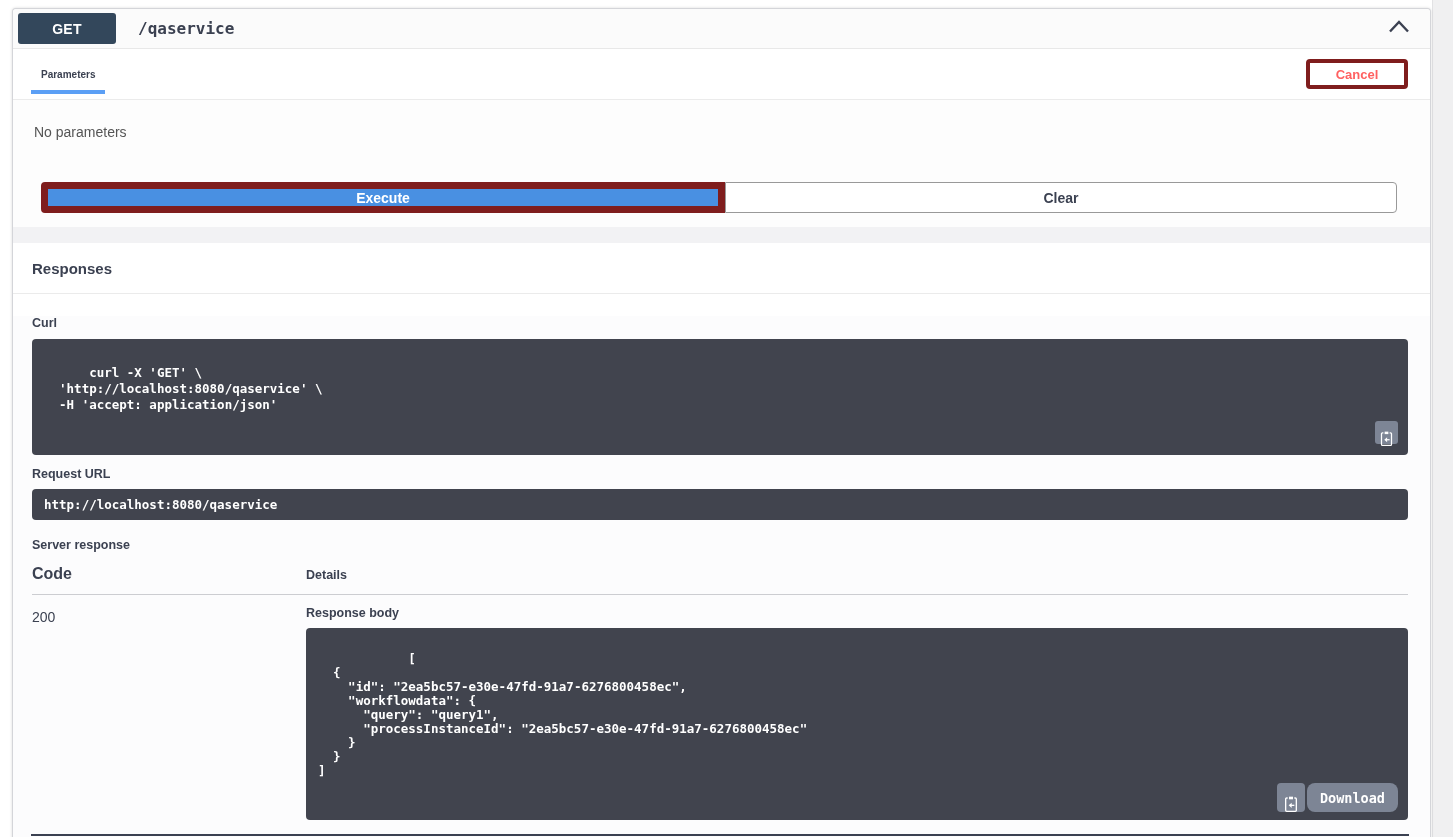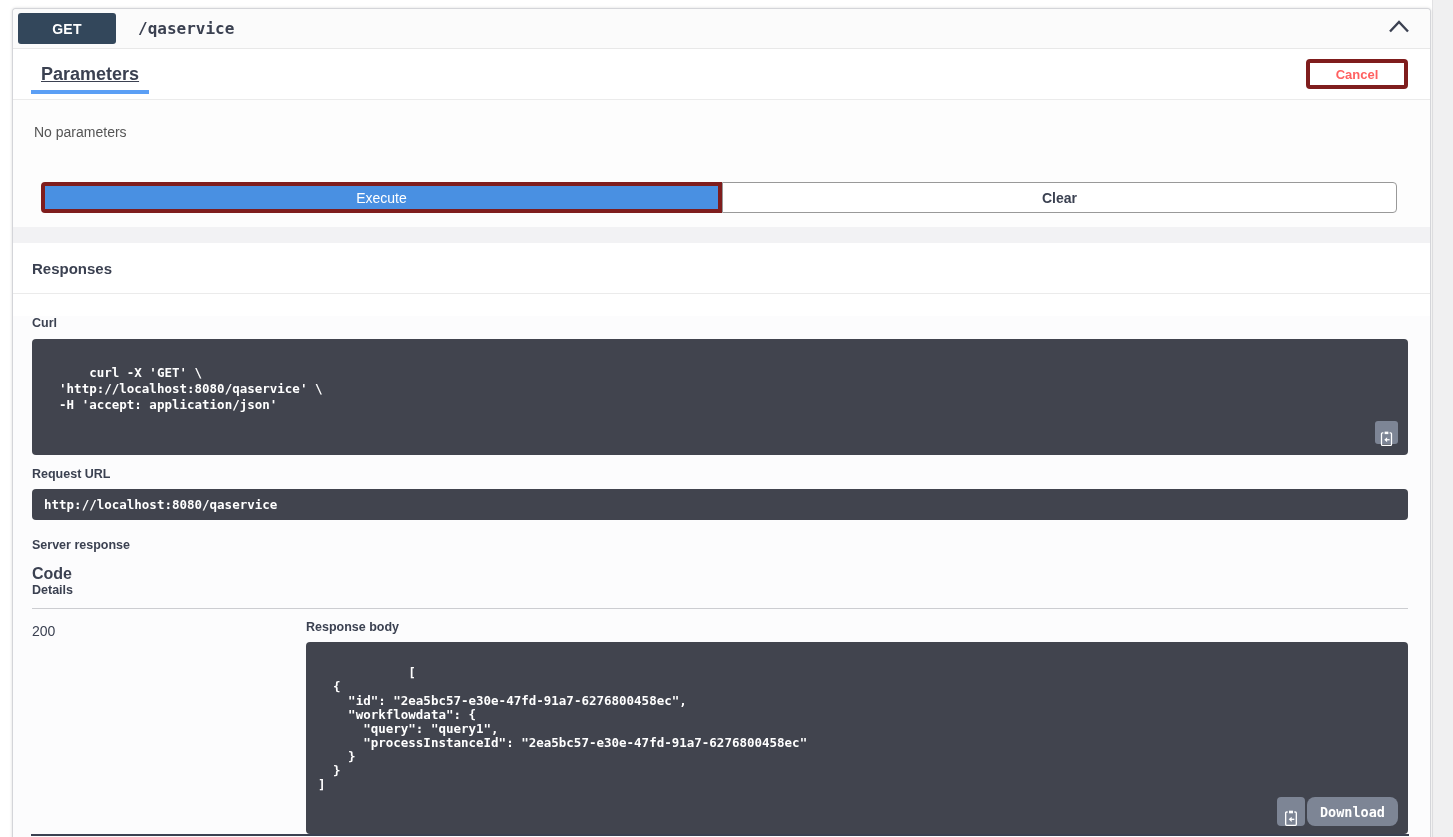--- a/index.html
+++ b/index.html
@@ -31,37 +31,37 @@
     font-weight:600;color:#3b4151;text-align:center;
   }
   .chevron{margin-left:auto;display:flex;align-items:center;cursor:pointer;padding:4px;}
   
   .tab-row{
     height:50px;display:flex;align-items:center;padding:0 18px;
     background:#fff;border-bottom:1px solid #ebebeb;
   }
   .tab{
     position:relative;height:100%;display:flex;align-items:center;
-    padding:0 10px;font-weight:bold;font-size:18px;color:#3b4151;cursor:pointer;text-decoration:underline;
+    padding:0 10px;font-weight:bold;font-size:10px;color:#3b4151;cursor:pointer;
   }
   .tab::after{
     content:"";position:absolute;left:0;right:0;bottom:5px;height:4px;background:#5b9ff5;
   }
   .cancel-btn{
     margin-left:auto;margin-right:4px;width:102px;height:30px;box-sizing:border-box;
     background:#fff;border:4px solid #7f1d1d;border-radius:4px;color:#ff6060;
     font-weight:bold;font-size:13px;font-family:inherit;cursor:pointer;
   }
   
   .params-section{background:#fdfdfd;padding:16px 0 14px;}
   .no-params{margin:8px 0 0 21px;font-size:14px;color:#555;}
   .execute-row{display:flex;margin:42px 33px 0 28px;height:31px;}
   .execute-btn{
-    flex:1;background:#4990e2;border:4px solid #7f1d1d;border-radius:4px 0 0 4px;
-    color:#fff;font-weight:normal;font-size:14px;font-family:inherit;cursor:pointer;
+    flex:1;background:#4990e2;border:7px solid #7f1d1d;border-radius:4px 0 0 4px;
+    color:#fff;font-weight:bold;font-size:14px;font-family:inherit;cursor:pointer;
   }
   .clear-btn{
     flex:1;background:#fff;border:1px solid #999;border-radius:0 4px 4px 0;
     color:#3b4151;font-weight:bold;font-size:14px;font-family:inherit;cursor:pointer;
   }
   .section-gap{height:16px;background:#f2f2f4;}
   
   .responses-title-row{
     height:50px;display:flex;align-items:center;padding:0 19px;background:#fff;
     border-bottom:1px solid #ebebeb;font-weight:bold;font-size:15px;color:#3b4151;
@@ -84,21 +84,21 @@
   }
   .copy-curl{position:absolute;right:10px;bottom:11px;}
   .dl-group{position:absolute;right:10px;bottom:8px;display:flex;gap:2px;}
   .dl-group .icon-btn{width:28px;height:29px;border-radius:4px;}
   .download-btn{
     height:29px;padding:0 13px;background:#7d8595;border:none;border-radius:8px;
     color:#fff;font-weight:bold;font-size:13.5px;font-family:inherit;cursor:pointer;
   }
   
   .sr-table{margin-top:12px;}
-  .sr-head{display:flex;align-items:baseline;padding-bottom:11px;border-bottom:1px solid rgba(59,65,81,.25);flex-direction:column;}
+  .sr-head{display:flex;align-items:baseline;padding-bottom:11px;border-bottom:1px solid rgba(59,65,81,.25);}
   .col-code-h{width:274px;font-weight:bold;font-size:16px;}
   .col-details-h{font-weight:bold;font-size:12.5px;}
   .sr-row{display:flex;padding-top:11px;}
   .col-code{width:274px;font-size:14px;padding-top:3px;}
   .col-details{flex:1;min-width:0;}
   .bottom-rule{position:absolute;left:31px;width:1378px;top:834px;height:2px;background:#3b4151;z-index:1;}
 </style>
 </head>
 <body>
 

